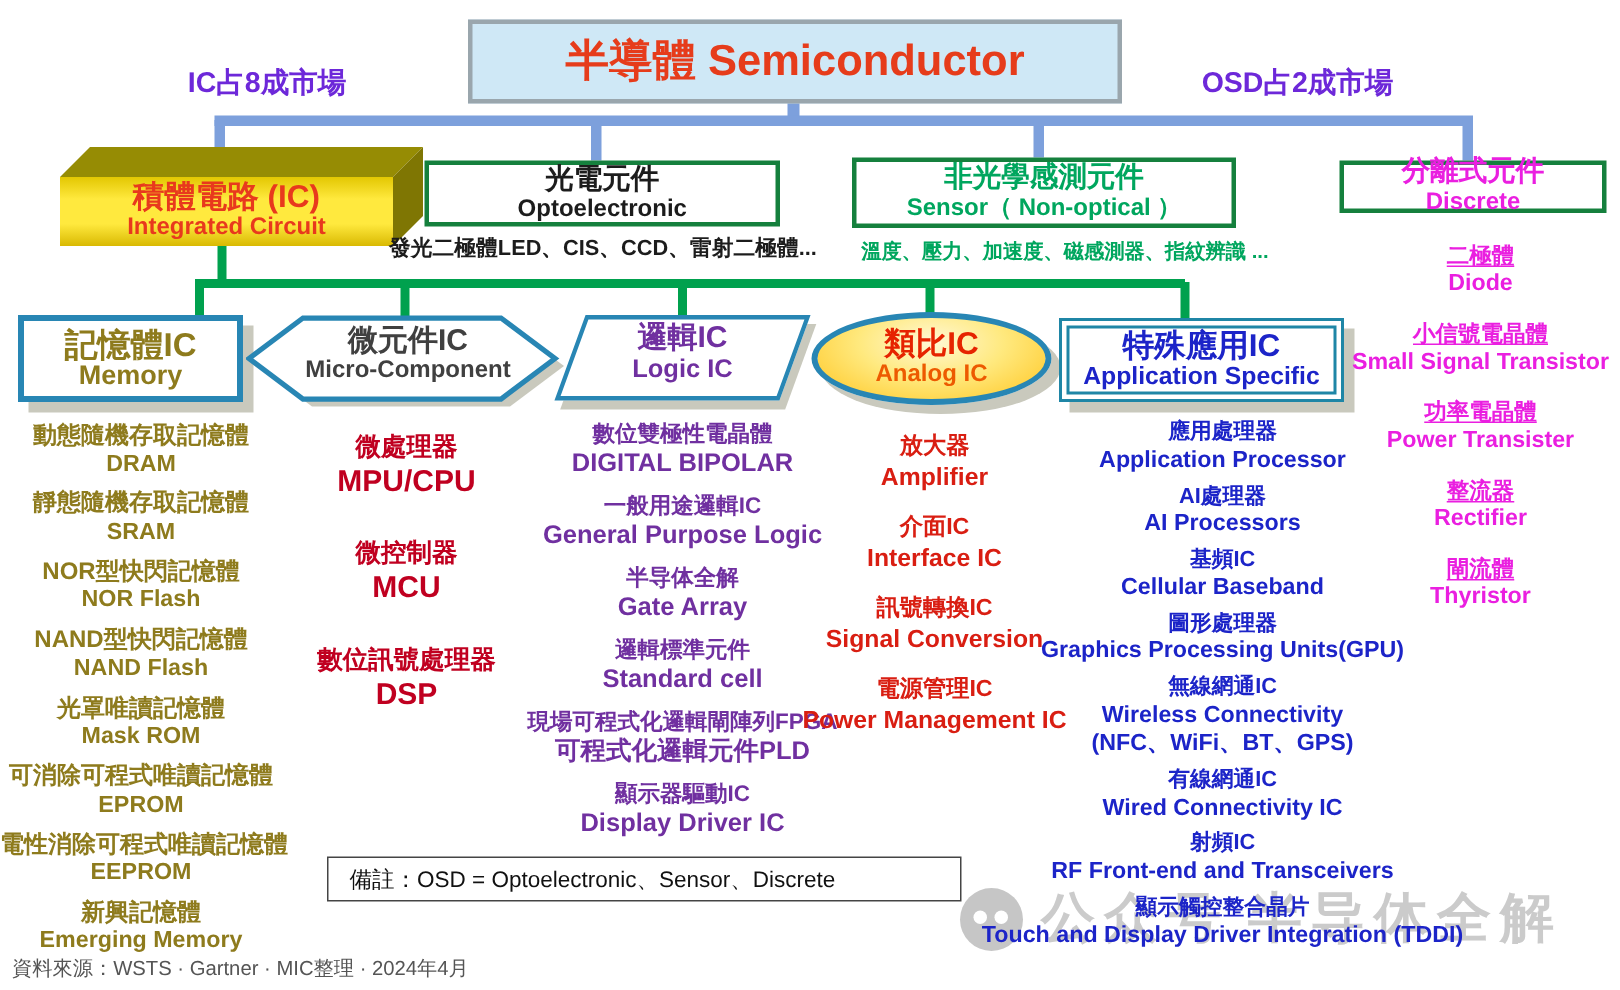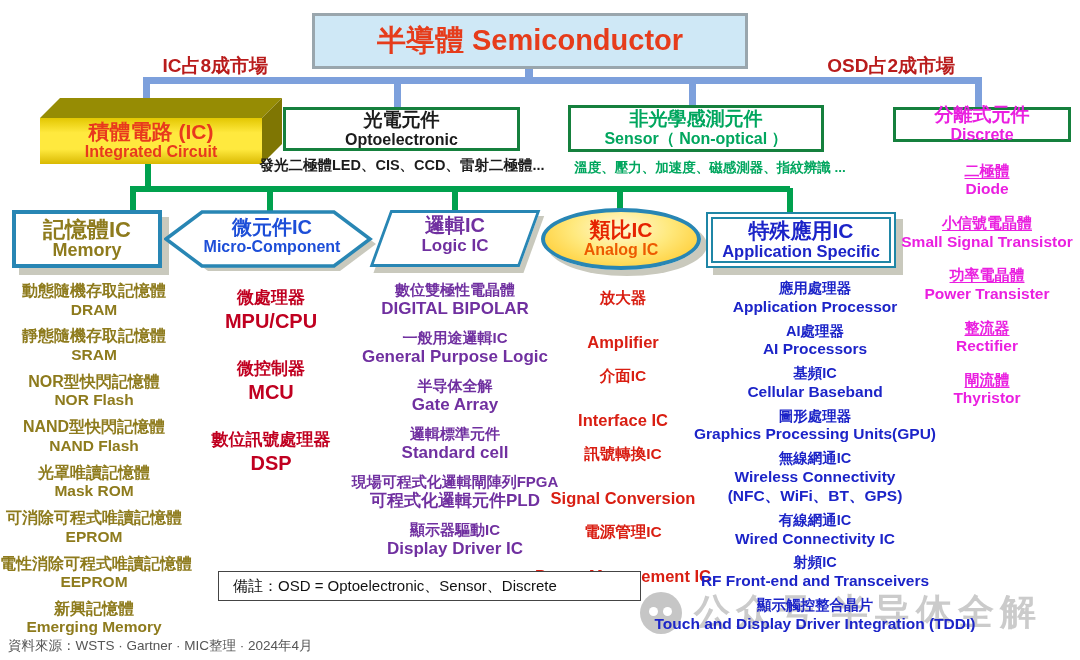--- a/index.html
+++ b/index.html
@@ -7,21 +7,21 @@
           font-family:"Liberation Sans", sans-serif;}
   .abs{position:absolute;}
   .line{position:absolute;z-index:1;}
   .blue{background:#7da0dc;}
   .green{background:#00a14e;}
   .shape{position:absolute;z-index:3;box-sizing:border-box;}
   .ctr{display:flex;flex-direction:column;align-items:center;justify-content:center;text-align:center;}
 
   #title-box{left:312px;top:13px;width:430px;height:50px;background:#cfe8f6;border:3px solid #9aa6ad;
              color:#e63c1b;font-size:29px;font-weight:bold;z-index:3;}
-  .mkt-label{position:absolute;top:53px;width:180px;text-align:right;color:#b91c1c;
+  .mkt-label{position:absolute;top:42px;width:180px;text-align:center;color:#6d28d9;
              font-size:19px;font-weight:bold;z-index:3;white-space:nowrap;}
   #mkt-left{left:88px;} #mkt-right{left:775px;}
 
   
   #ic-top{left:40px;top:98px;width:242px;height:20px;background:#968c04;
           clip-path:polygon(20px 0,242px 0,222px 20px,0 20px);}
   #ic-side{left:262px;top:98px;width:20px;height:66px;background:#7f7603;
            clip-path:polygon(0 20px,20px 0,20px 46px,0 66px);}
   #ic-front{left:40px;top:118px;width:222px;height:46px;color:#e8391d;
             background:linear-gradient(180deg,#e3c702 0%,#ffe93e 32%,#ffe93e 68%,#d9b902 100%);}
@@ -37,21 +37,21 @@
   .subtext{position:absolute;text-align:center;font-weight:bold;z-index:3;white-space:nowrap;}
   #opto-sub{left:252px;top:156px;width:300px;font-size:14.5px;color:#1c1c1c;}
   #sensor-sub{left:545px;top:159px;width:330px;font-size:13.5px;color:#00a65e;}
 
   .shadowed{box-shadow:7px 7px 0 #c9c9bd;}
   #memory-box{left:12px;top:210px;width:150px;height:58px;background:#fff;border:4px solid #2886b4;color:#8e7b1d;}
   #memory-box .zh{font-size:22px;font-weight:bold;line-height:1.05;}
   #memory-box .en{font-size:18px;font-weight:bold;line-height:1.1;}
 
   #micro-hex{left:164px;top:208px;z-index:3;}
-  #micro-label{left:168px;top:216px;width:208px;color:#1d4ed8;z-index:4;text-align:center;}
+  #micro-label{left:168px;top:216px;width:208px;color:#404040;z-index:4;text-align:center;}
   #micro-label .zh{font-size:20px;font-weight:bold;line-height:1.1;}
   #micro-label .en{font-size:16px;font-weight:bold;line-height:1.1;white-space:nowrap;}
 
   #logic-par{left:380px;top:210px;width:150px;height:57px;background:#fff;border:3.5px solid #2886b4;
              transform:skewX(-20deg);box-shadow:6px 6px 0 #c9c9bd;z-index:3;box-sizing:border-box;position:absolute;}
   #logic-label{left:380px;top:214px;width:150px;color:#7030a0;z-index:4;text-align:center;}
   #logic-label .zh{font-size:20px;font-weight:bold;line-height:1.15;}
   #logic-label .en{font-size:17px;font-weight:bold;line-height:1.1;}
 
   #analog-ell{left:541px;top:208px;width:160px;height:62px;border-radius:50%;border:4px solid #2886b4;
@@ -66,21 +66,21 @@
 
   .col{position:absolute;display:flex;flex-direction:column;text-align:center;font-weight:bold;z-index:3;}
   .col .li div{white-space:nowrap;line-height:1.22;}
   #memory-col{left:0px;top:281px;width:188px;gap:7px;color:#8e7b1d;}
   #memory-col .l0{font-size:16px;} #memory-col .l1{font-size:15.5px;}
   #micro-col{left:196px;top:288px;width:150px;gap:26px;color:#c00020;}
   #micro-col .l0{font-size:17px;font-family:Liberation Serif, serif;} #micro-col .l1{font-size:20px;}
   #logic-col{left:322px;top:281px;width:266px;gap:9px;color:#7030a0;}
   #logic-col .l0{font-size:15px;} #logic-col .l1{font-size:17px;}
   #analog-col{left:532px;top:289px;width:182px;gap:15px;color:#d91e12;}
-  #analog-col .l0{font-size:15.5px;} #analog-col .l1{font-size:16.5px;margin-top:24px;}
+  #analog-col .l0{font-size:15.5px;} #analog-col .l1{font-size:16.5px;}
   #asic-col{left:645px;top:280px;width:340px;gap:6px;color:#1c24c8;}
   #asic-col .l0{font-size:14.5px;} #asic-col .l1,#asic-col .l2{font-size:15.5px;}
   #discrete-col{left:896px;top:162px;width:182px;gap:15px;color:#ea1fe0;}
   #discrete-col .l0{font-size:15px;text-decoration:underline;text-underline-offset:2px;}
   #discrete-col .l1{font-size:15.5px;}
 
   #note-box{left:218px;top:571px;width:407px;height:28px;border:1.5px solid #444;background:#fff;
             display:flex;align-items:center;padding-left:14px;font-size:15px;color:#111;z-index:3;box-sizing:content-box;}
   #source{left:8px;top:637px;font-size:13.5px;color:#555;z-index:3;white-space:nowrap;position:absolute;}
 

